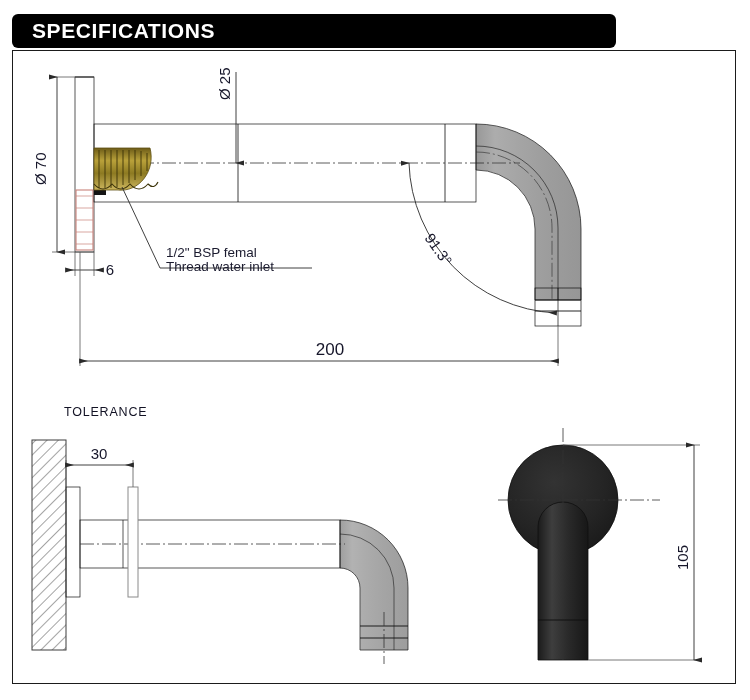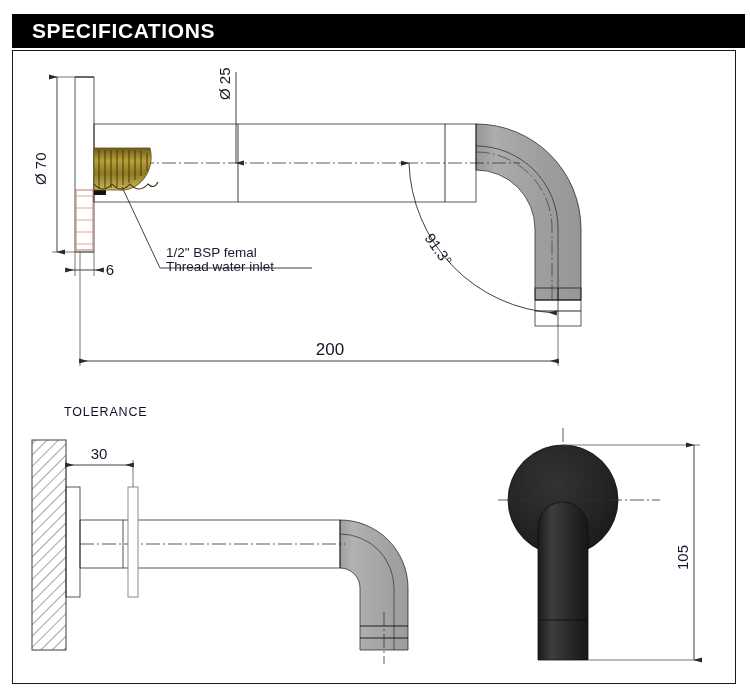--- a/index.html
+++ b/index.html
@@ -19,25 +19,26 @@
     left: 0; top: 0;
     width: 750px;
     height: 700px;
     background: #ffffff;
   }
   
   .header-bar {
     position: absolute;
     left: 12px;
     top: 14px;
-    width: 733px;
+    width: 604px;
     height: 34px;
     background: #000000;
     display: flex;
     align-items: center;
+    border-radius: 6px;
   }
   .header-title {
     color: #ffffff;
     font-size: 21px;
     font-weight: bold;
     letter-spacing: 0.6px;
     margin-left: 20px;
     font-family: "Liberation Sans", sans-serif;
   }
   

